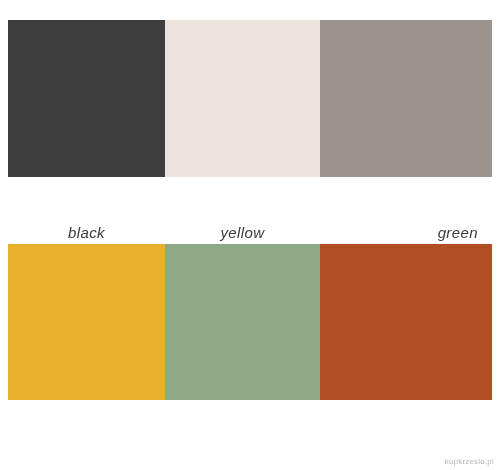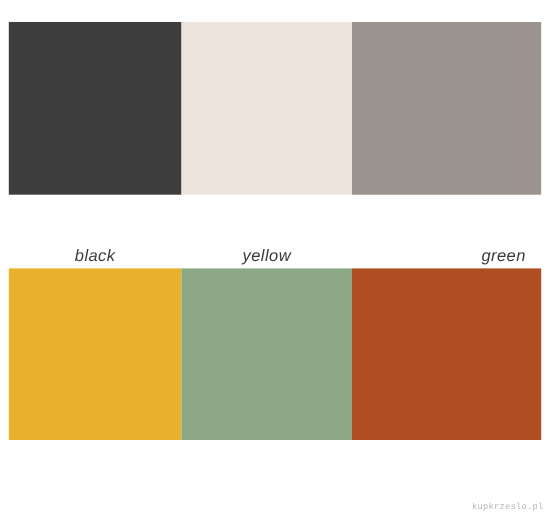--- a/index.html
+++ b/index.html
@@ -81,21 +81,21 @@
   .labels-bottom .swatch-label.w-third  { justify-content: center; padding-right: 30px; box-sizing: border-box; }
 
   
   .watermark {
     position: absolute;
     right: 6px;
     bottom: 4px;
     font-size: 8px;
     color: #b9b4b0;
     letter-spacing: 0.2px;
-    font-family: Liberation Mono, monospace;
+    font-family: Liberation Sans, sans-serif;
     margin-left: 29px;
   }
 </style>
 </head>
 <body style="background: rgb(255, 255, 255);">
 
 <div class="palette-board">
 
   <div class="swatch-row row-top">
     <div class="swatch w-first" style="background-color: rgb(62, 62, 62);"></div>

